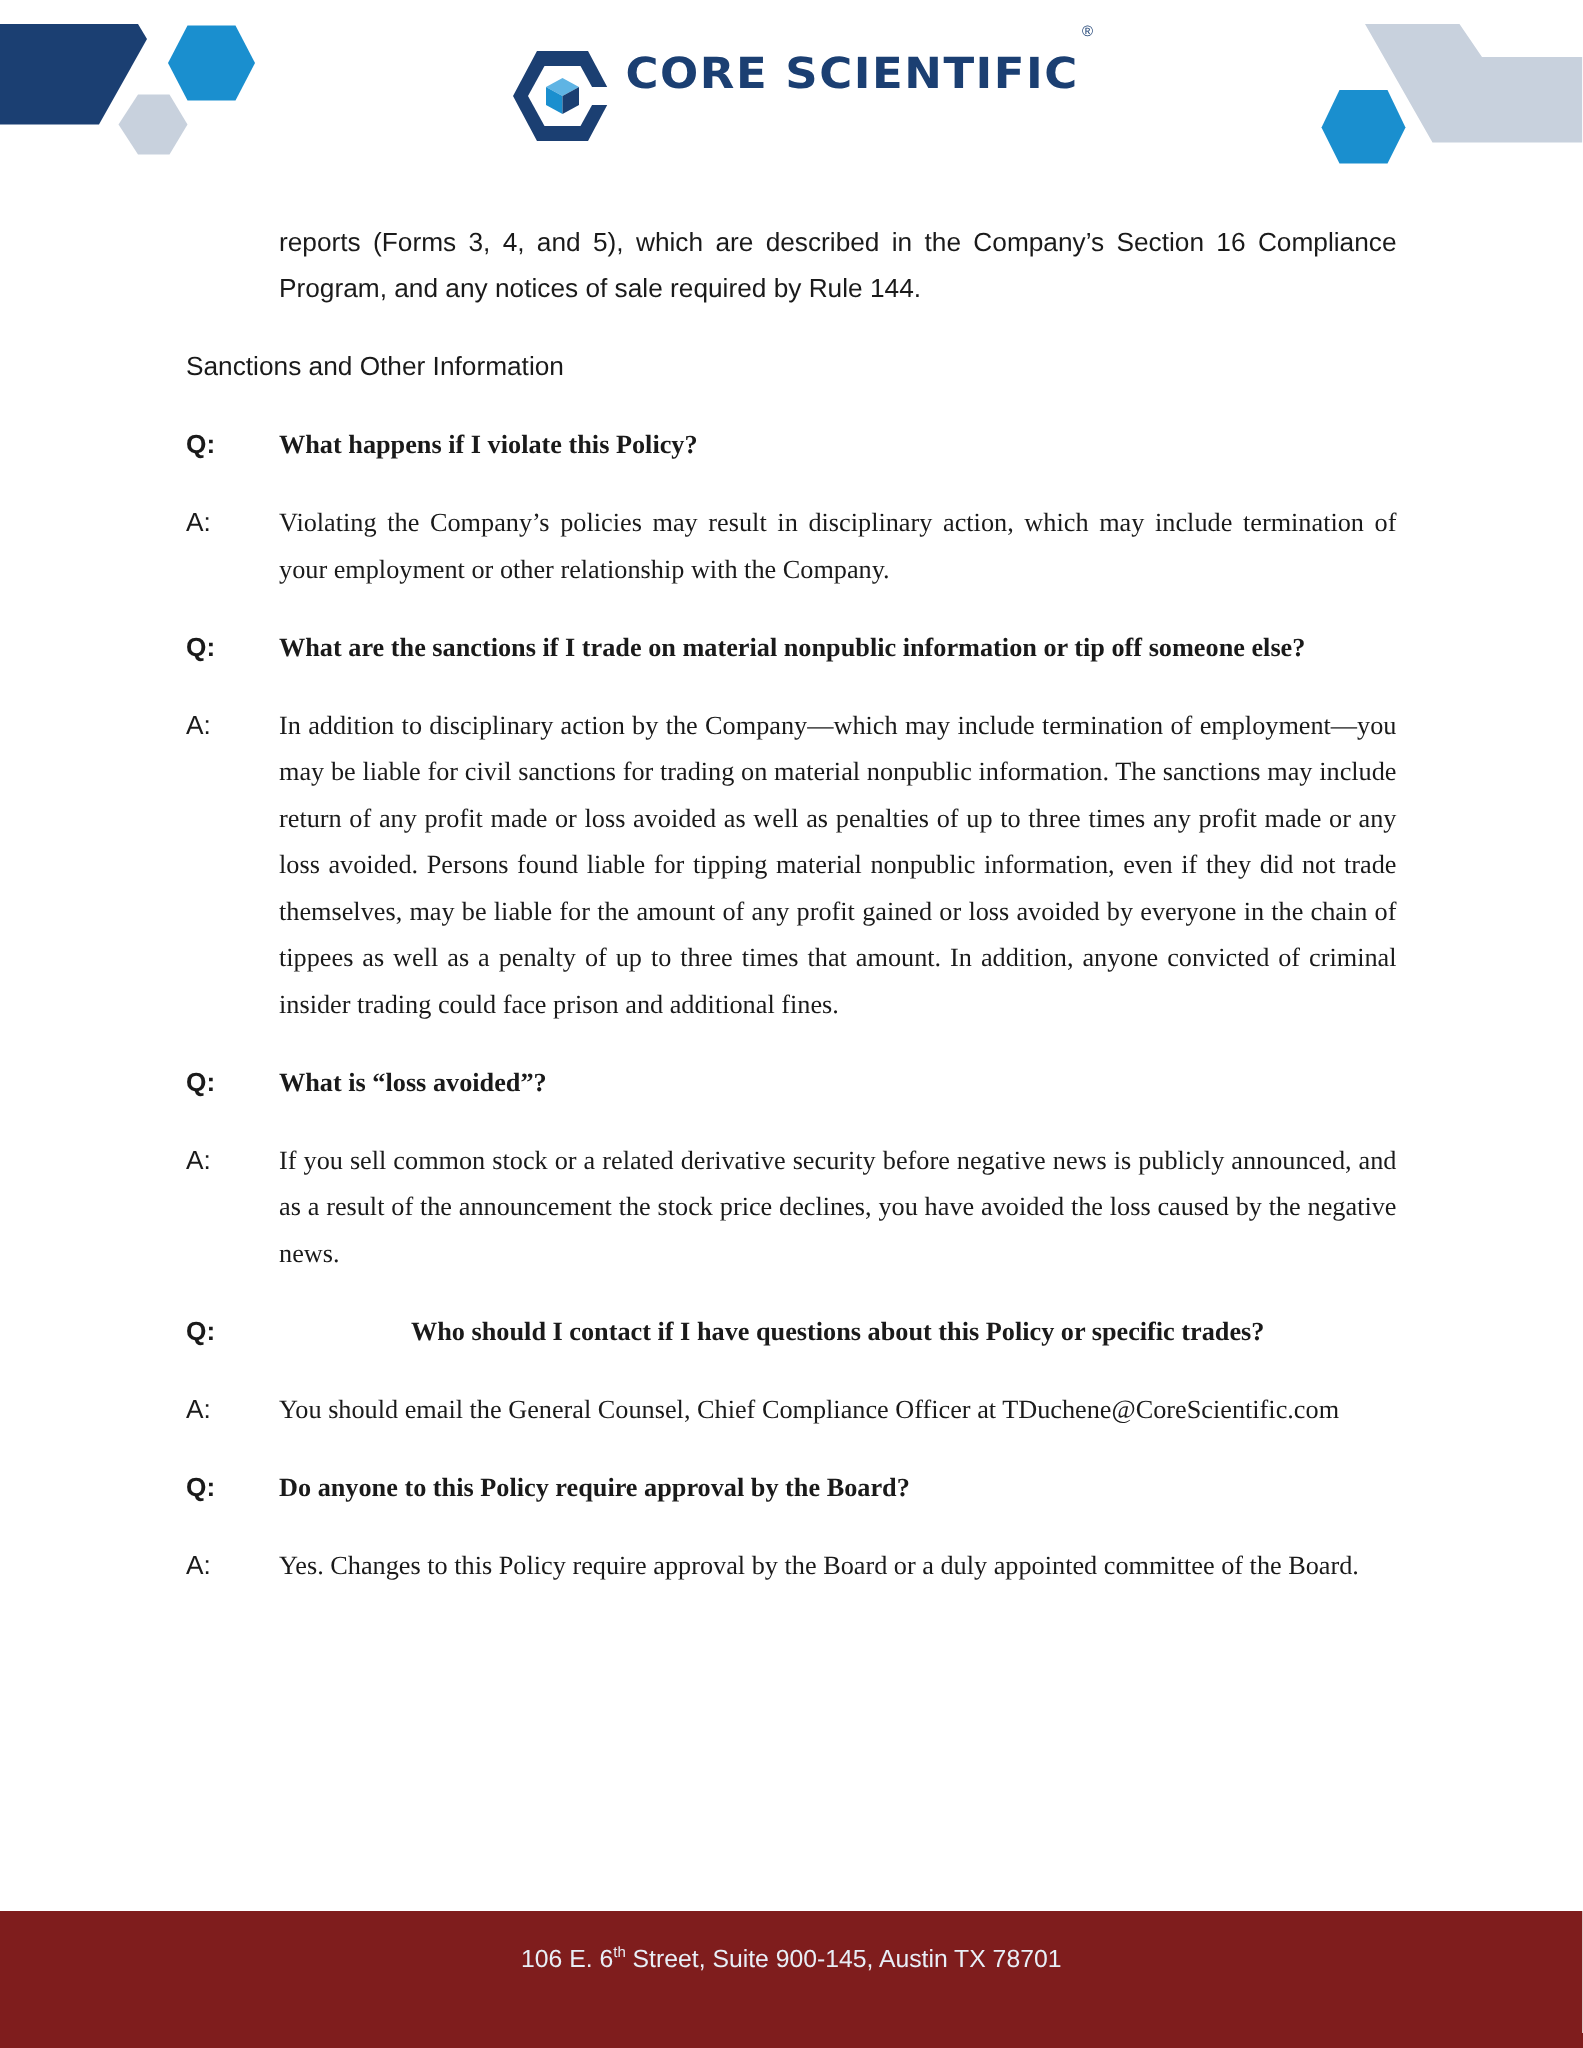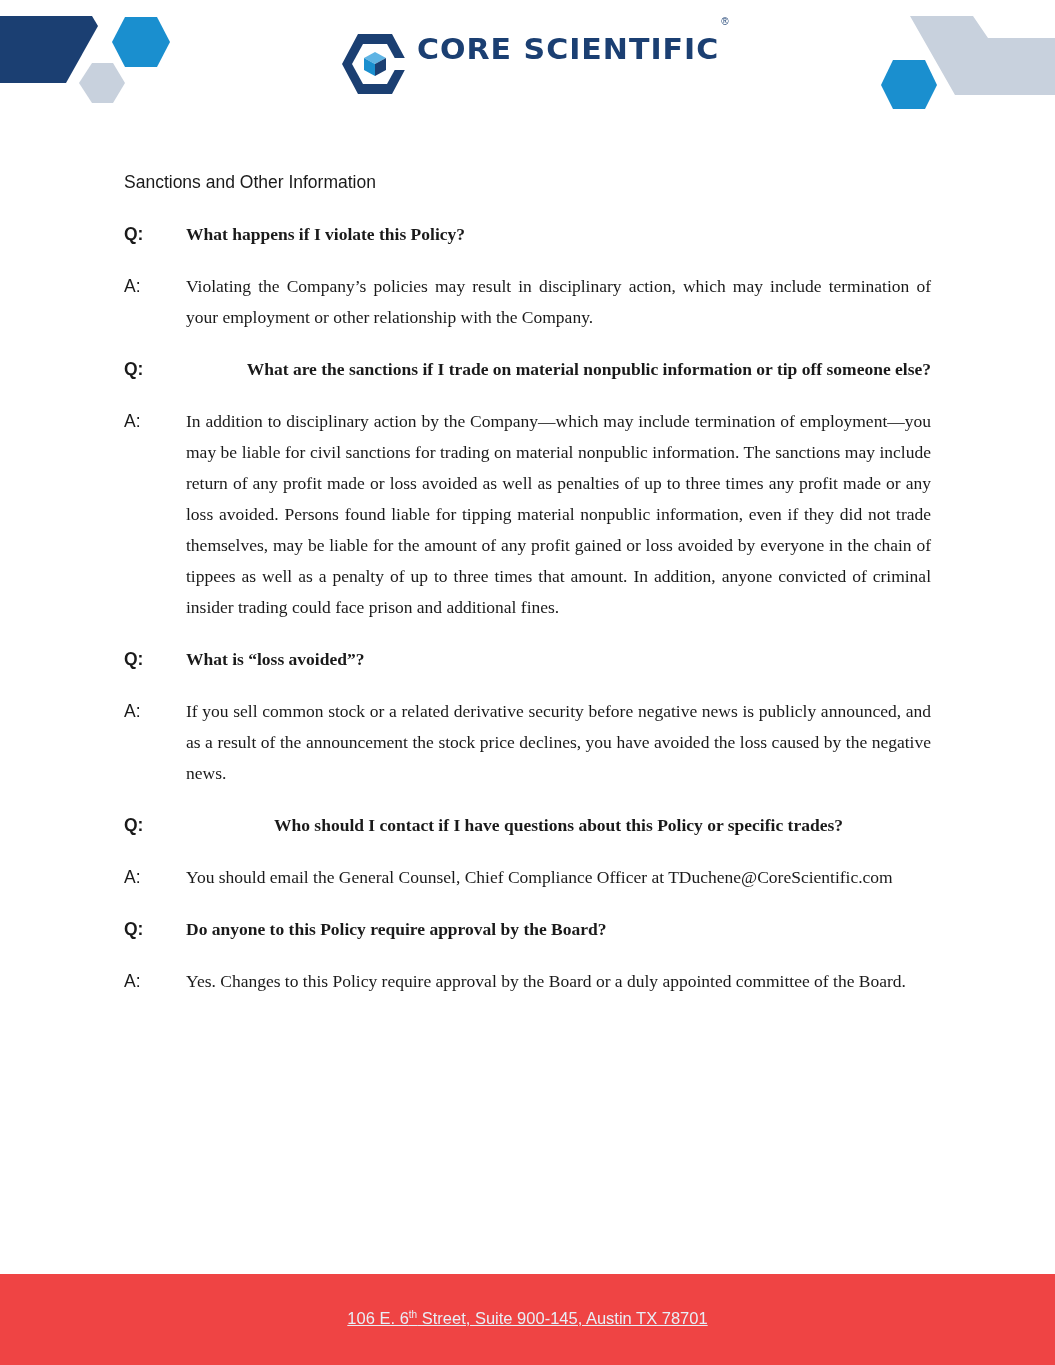--- a/index.html
+++ b/index.html
@@ -11,22 +11,22 @@
       letter-spacing: 1px; margin-left: 8px; transform: scaleY(0.95); }
     .logo-reg { font-size: 10px; color: #1b3f72; position: relative; top: -16px; margin-left: 2px; }
     .content { position: absolute; left: 124px; top: 146px; width: 807px; font-size: 17.5px; line-height: 31px; }
     .para { text-align: justify; }
     .indent { margin-left: 62px; }
     .heading { font-weight: normal; margin-top: 21px; }
     .qa { display: flex; margin-top: 21px; }
     .qa .lbl { width: 62px; flex: 0 0 62px; }
     .qa .txt { flex: 1; text-align: justify; font-family: Liberation Serif, serif; }
     .q { font-weight: bold; }
-    .footer { position: absolute; left: 0; top: 1274px; width: 1055px; height: 91px; background: #ef4444;
-      color: #e8eef6; text-align: center; font-size: 16.5px; line-height: 25px; padding-top: 32px; box-sizing: border-box; text-decoration: underline; }
+    .footer { position: absolute; left: 0; top: 1274px; width: 1055px; height: 91px; background: #7f1d1d;
+      color: #e8eef6; text-align: center; font-size: 16.5px; line-height: 25px; padding-top: 20px; box-sizing: border-box; }
     .footer sup { font-size: 10px; line-height: 0; }
   </style>
 </head>
 <body>
 
 <svg class="deco" style="left:0;top:0" width="180" height="110">
   <polygon points="0,16 92,16 98,26 66,83 0,83" fill="#1b3f72"></polygon>
   <polygon points="112,42 125,17 157,17 170,42 157,67 125,67" fill="#1a8fcf"></polygon>
   <polygon points="79,83 92,63 113,63 125,83 113,103 92,103" fill="#c8d1dd"></polygon>
 </svg>
@@ -43,34 +43,35 @@
   <span class="logo-text">CORE SCIENTIFIC</span>
   <span class="logo-reg">®</span>
 </div>
 
 <svg class="deco" style="left:875px;top:0" width="180" height="115">
   <polygon points="35,16 98,16 113,38 180,38 180,95 80,95" fill="#c8d1dd"></polygon>
   <polygon points="6,85 18,60 50,60 62,85 50,109 18,109" fill="#1a8fcf"></polygon>
 </svg>
 
 <div class="content">
+  <div class="para indent">reports (Forms 3, 4, and 5), which are described in the Company’s Section 16 Compliance Program, and any notices of sale required by Rule 144.</div>
   <div class="heading">Sanctions and Other Information</div>
 
   <div class="qa q">
     <span class="lbl">Q:</span>
     <span class="txt">What happens if I violate this Policy?</span>
   </div>
   <div class="qa">
     <span class="lbl">A:</span>
     <span class="txt">Violating the Company’s policies may result in disciplinary action, which may include termination of your employment or other relationship with the Company.</span>
   </div>
 
   <div class="qa q">
     <span class="lbl">Q:</span>
-    <span class="txt" style="text-align:right">What are the sanctions if I trade on material nonpublic information or tip off someone else?</span>
+    <span class="txt" style="text-align:left">What are the sanctions if I trade on material nonpublic information or tip off someone else?</span>
   </div>
   <div class="qa">
     <span class="lbl">A:</span>
     <span class="txt">In addition to disciplinary action by the Company—which may include termination of employment—you may be liable for civil sanctions for trading on material nonpublic information. The sanctions may include return of any profit made or loss avoided as well as penalties of up to three times any profit made or any loss avoided. Persons found liable for tipping material nonpublic information, even if they did not trade themselves, may be liable for the amount of any profit gained or loss avoided by everyone in the chain of tippees as well as a penalty of up to three times that amount. In addition, anyone convicted of criminal insider trading could face prison and additional fines.</span>
   </div>
 
   <div class="qa q">
     <span class="lbl">Q:</span>
     <span class="txt">What is “loss avoided”?</span>
   </div>

